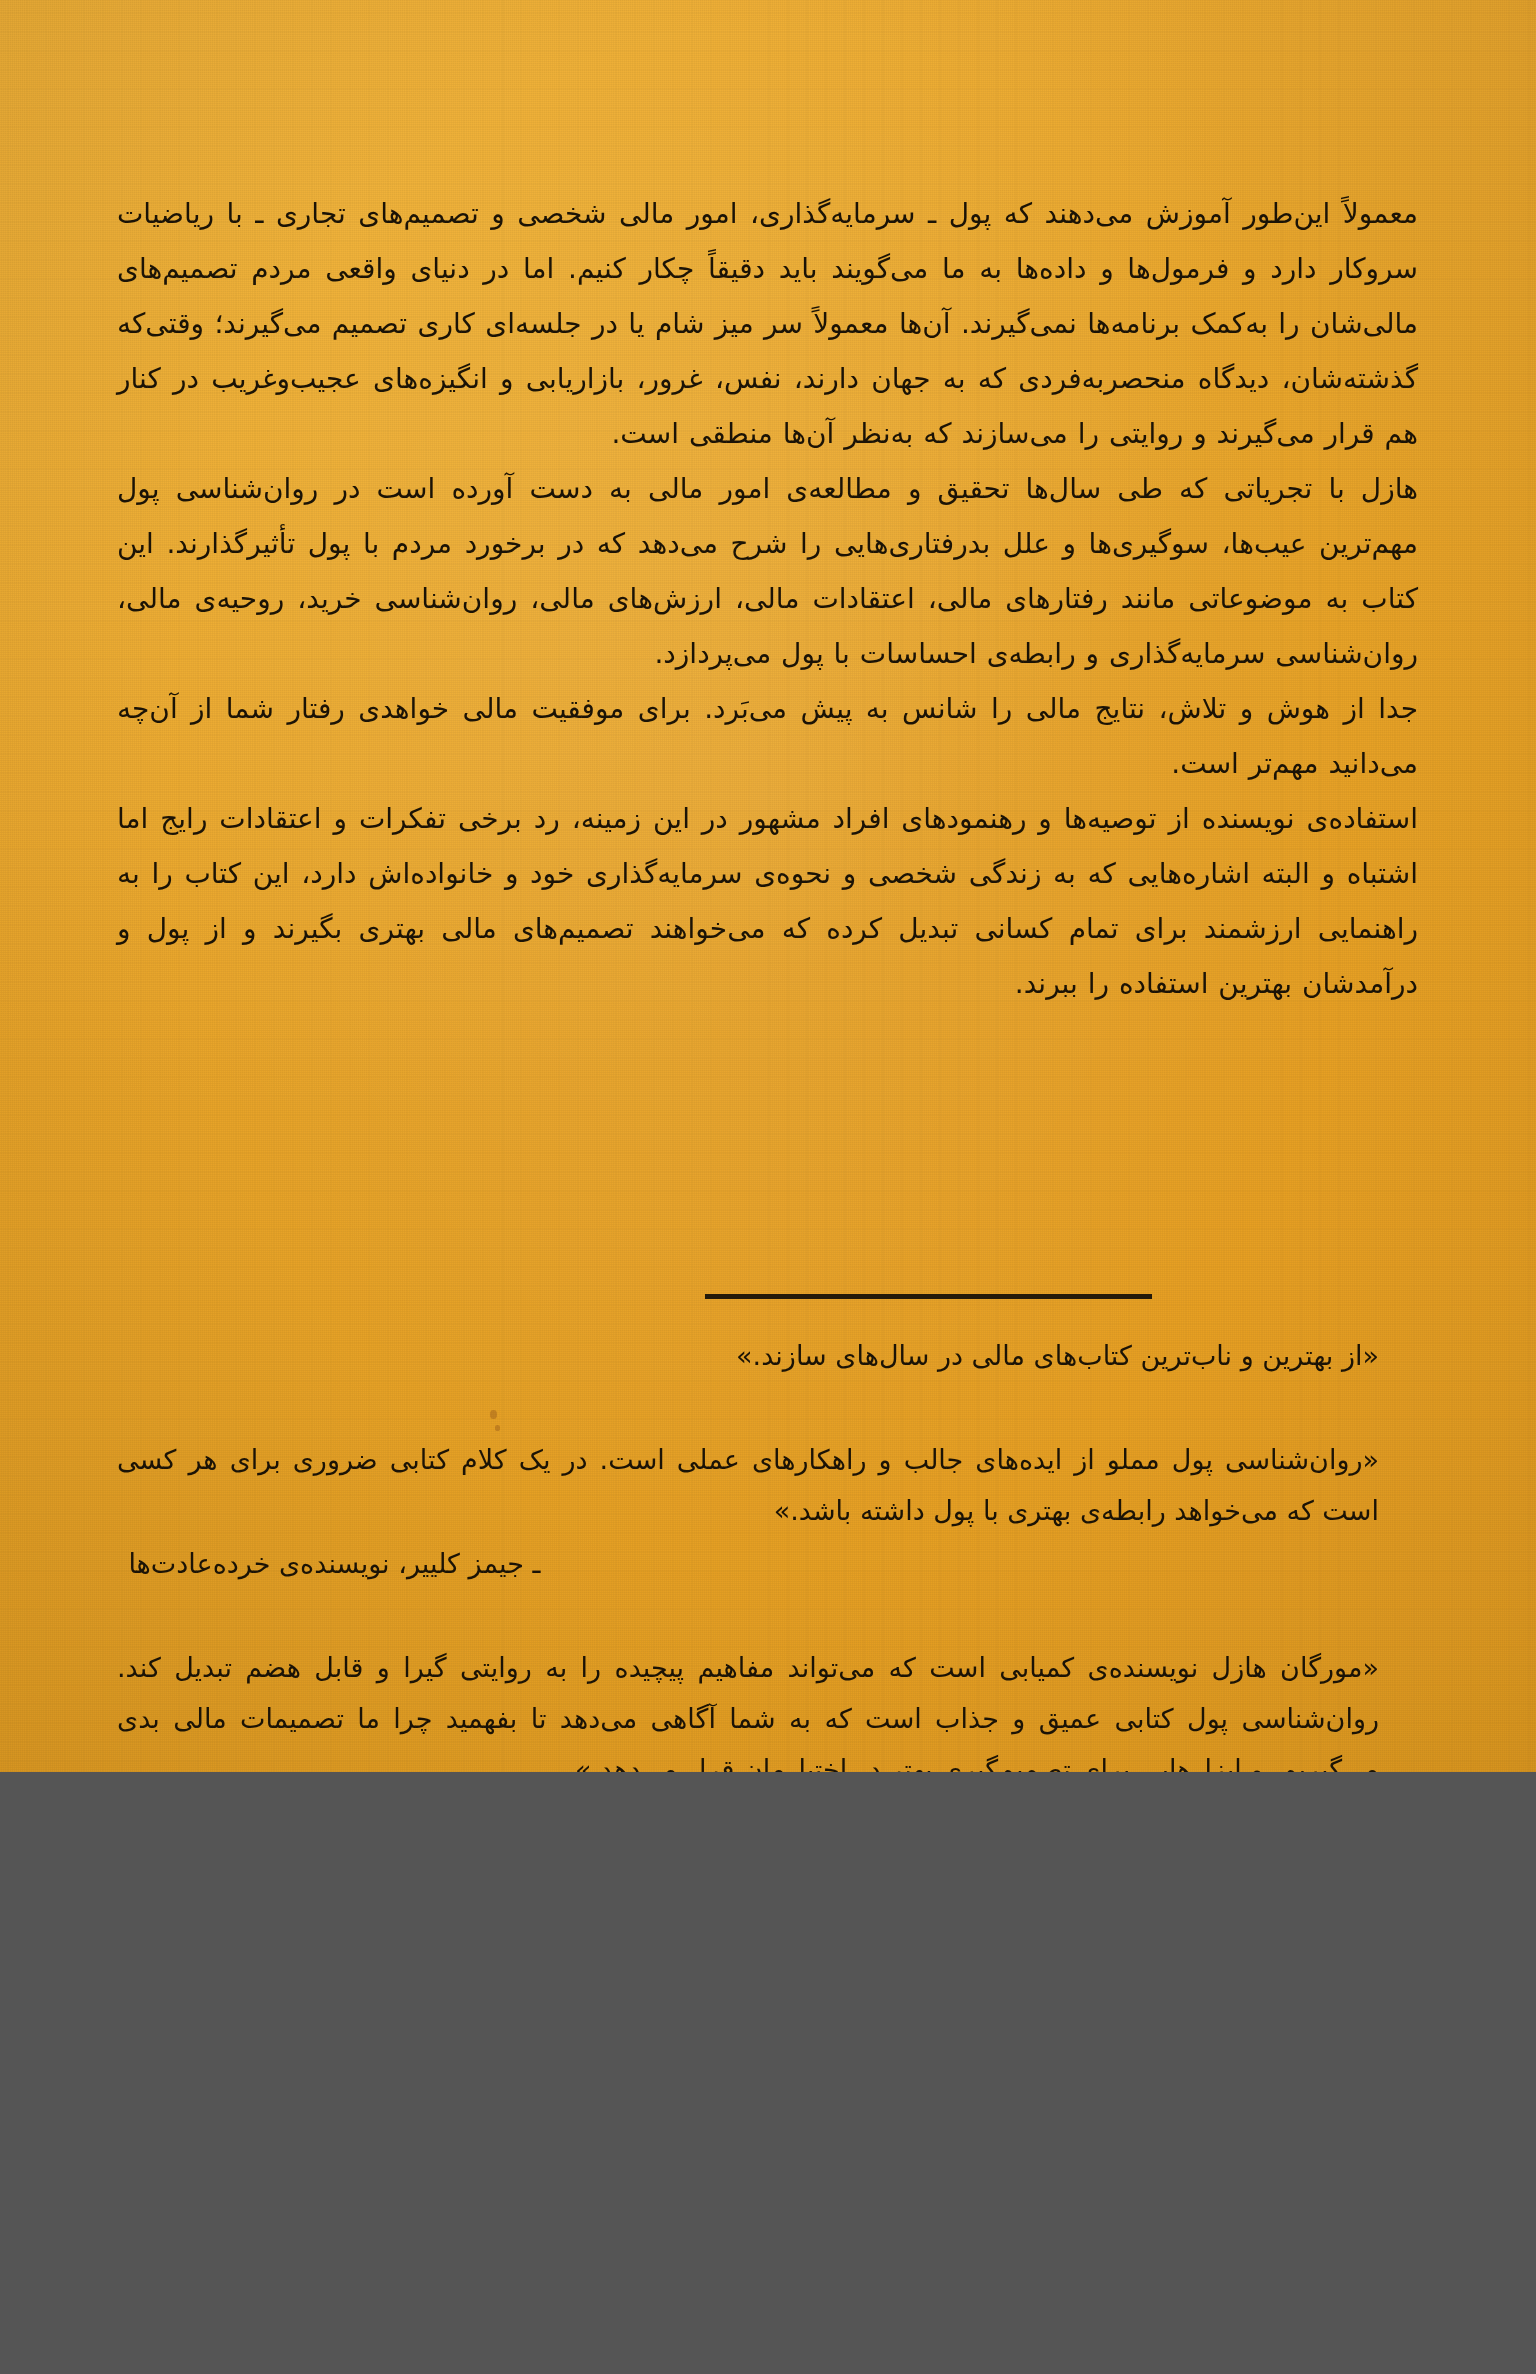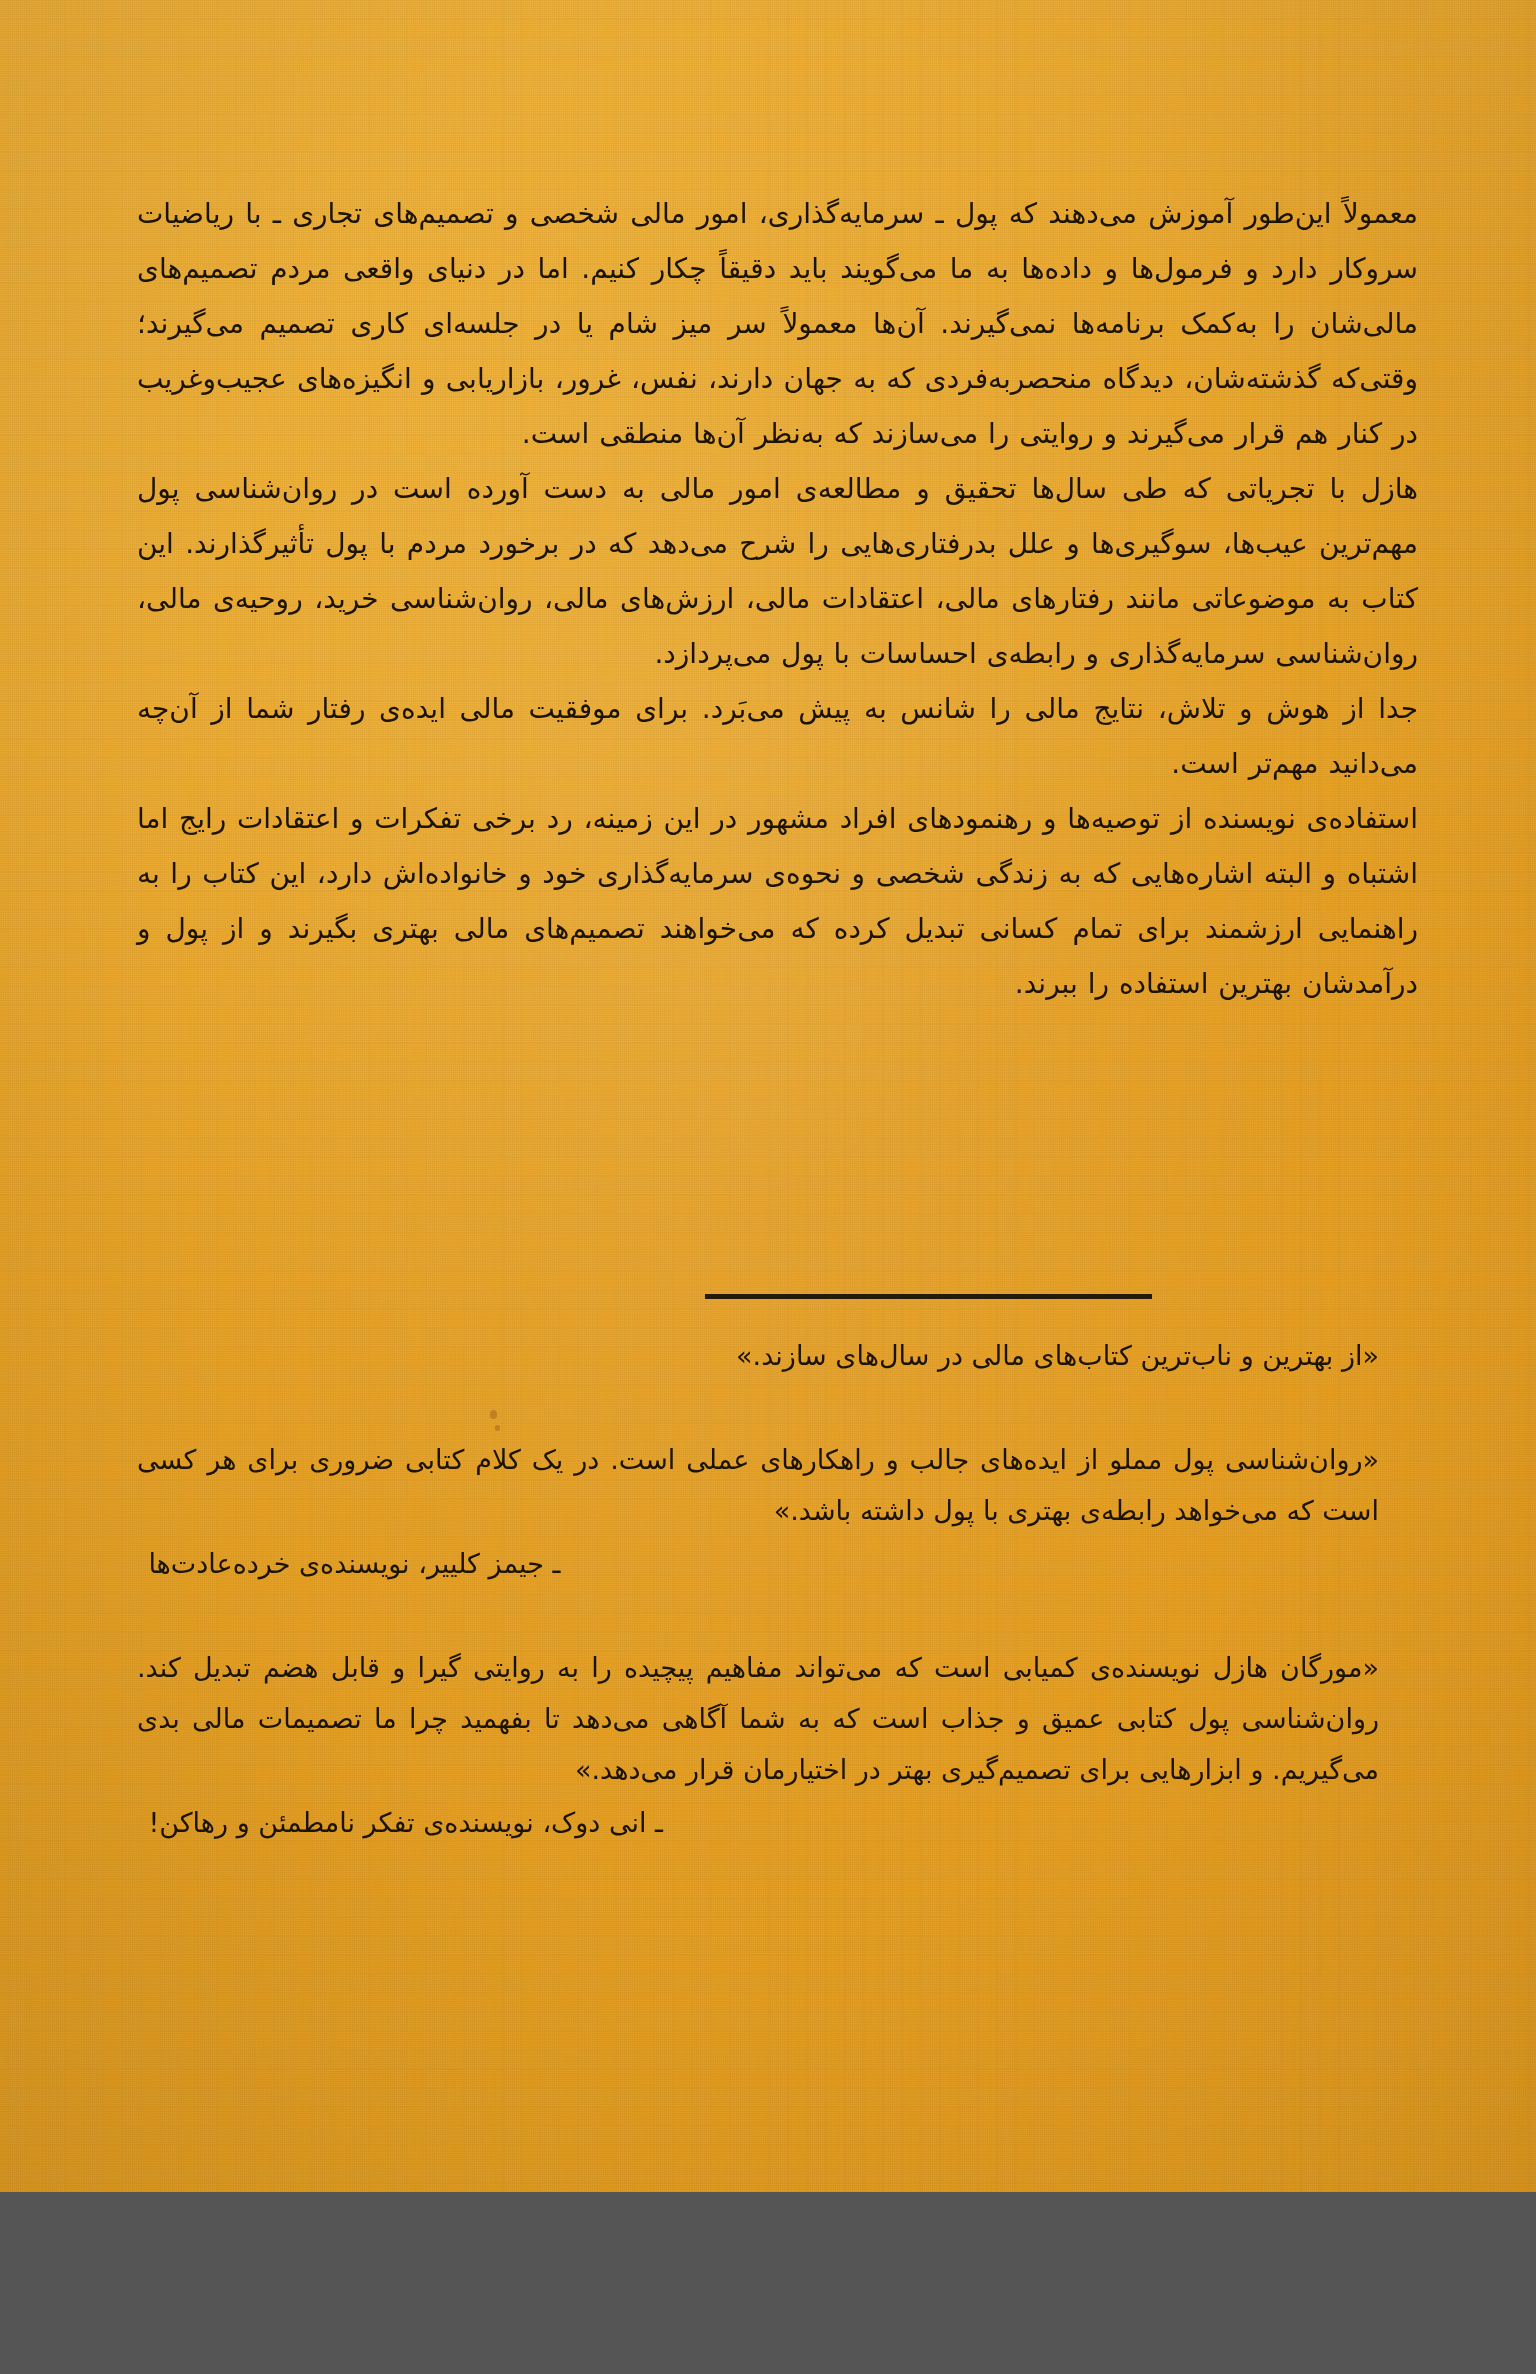--- a/index.html
+++ b/index.html
@@ -3,31 +3,30 @@
 <meta charset="utf-8">
 <style>
   html, body {
     margin: 0;
     padding: 0;
     background: #555;
   }
   .page {
     position: relative;
     width: 1537px;
-    height: 2192px;
+    height: 1772px;
     background: #eaa52b;
     background-image:
       radial-gradient(circle at 22% 12%, #f0b23a 0%, rgba(240,178,58,0) 46%),
       radial-gradient(circle at 80% 75%, #e79f22 0%, rgba(231,159,34,0) 52%),
       linear-gradient(160deg, #eeae35 0%, #e8a429 45%, #e29d21 100%);
     overflow: hidden;
     font-family: "DejaVu Sans", "Liberation Sans", sans-serif;
     color: #1d1508;
     box-sizing: border-box;
-    padding-left: 20px;
   }
   
   .page::before {
     content: "";
     position: absolute;
     inset: 0;
     pointer-events: none;
     background-image:
       repeating-linear-gradient(0deg, rgba(0,0,0,0.035) 0px, rgba(0,0,0,0.035) 1px, rgba(255,255,255,0.02) 1px, rgba(255,255,255,0.02) 1.9px),
       repeating-linear-gradient(90deg, rgba(0,0,0,0.03) 0px, rgba(0,0,0,0.03) 1px, rgba(255,255,255,0.02) 1px, rgba(255,255,255,0.02) 1.9px);
@@ -115,21 +114,21 @@
 </head>
 <body>
 
 <div class="page">
 
   <div class="content">
 
     <div class="blurb">
       <p>معمولاً این‌طور آموزش می‌دهند که پول ـ سرمایه‌گذاری، امور مالی شخصی و تصمیم‌های تجاری ـ با ریاضیات سروکار دارد و فرمول‌ها و داده‌ها به ما می‌گویند باید دقیقاً چکار کنیم. اما در دنیای واقعی مردم تصمیم‌های مالی‌شان را به‌کمک برنامه‌ها نمی‌گیرند. آن‌ها معمولاً سر میز شام یا در جلسه‌ای کاری تصمیم می‌گیرند؛ وقتی‌که گذشته‌شان، دیدگاه منحصربه‌فردی که به جهان دارند، نفس، غرور، بازاریابی و انگیزه‌های عجیب‌وغریب در کنار هم قرار می‌گیرند و روایتی را می‌سازند که به‌نظر آن‌ها منطقی است.</p>
       <p>هازل با تجریاتی که طی سال‌ها تحقیق و مطالعه‌ی امور مالی به دست آورده است در روان‌شناسی پول مهم‌ترین عیب‌ها، سوگیری‌ها و علل بدرفتاری‌هایی را شرح می‌دهد که در برخورد مردم با پول تأثیرگذارند. این کتاب به موضوعاتی مانند رفتارهای مالی، اعتقادات مالی، ارزش‌های مالی، روان‌شناسی خرید، روحیه‌ی مالی، روان‌شناسی سرمایه‌گذاری و رابطه‌ی احساسات با پول می‌پردازد.</p>
-      <p>جدا از هوش و تلاش، نتایج مالی را شانس به پیش می‌بَرد. برای موفقیت مالی ایده‌ی رفتار شما از آن‌چه می‌دانید مهم‌تر است.</p>
+      <p>جدا از هوش و تلاش، نتایج مالی را شانس به پیش می‌بَرد. برای موفقیت مالی خواهد‌ی رفتار شما از آن‌چه می‌دانید مهم‌تر است.</p>
       <p>استفاده‌ی نویسنده از توصیه‌ها و رهنمودهای افراد مشهور در این زمینه، رد برخی تفکرات و اعتقادات رایج اما اشتباه و البته اشاره‌هایی که به زندگی شخصی و نحوه‌ی سرمایه‌گذاری خود و خانواده‌اش دارد، این کتاب را به راهنمایی ارزشمند برای تمام کسانی تبدیل کرده که می‌خواهند تصمیم‌های مالی بهتری بگیرند و از پول و درآمدشان بهترین استفاده را ببرند.</p>
     </div>
 
     <div class="divider"></div>
 
     <div class="quotes">
 
       <div class="quote-block q1">
         <p class="quote-text">«از بهترین و ناب‌ترین کتاب‌های مالی در سال‌های سازند.»</p>
       </div>

